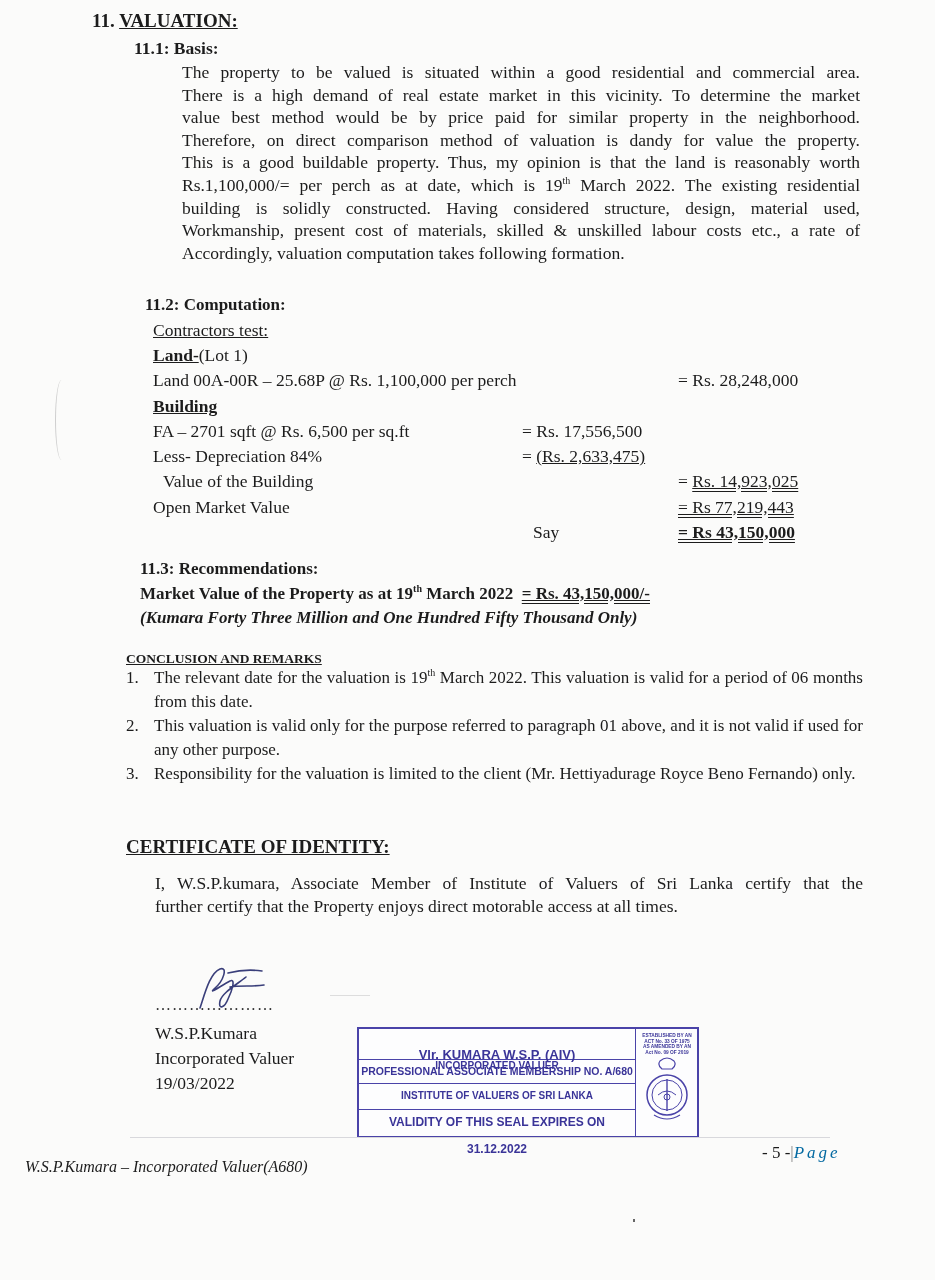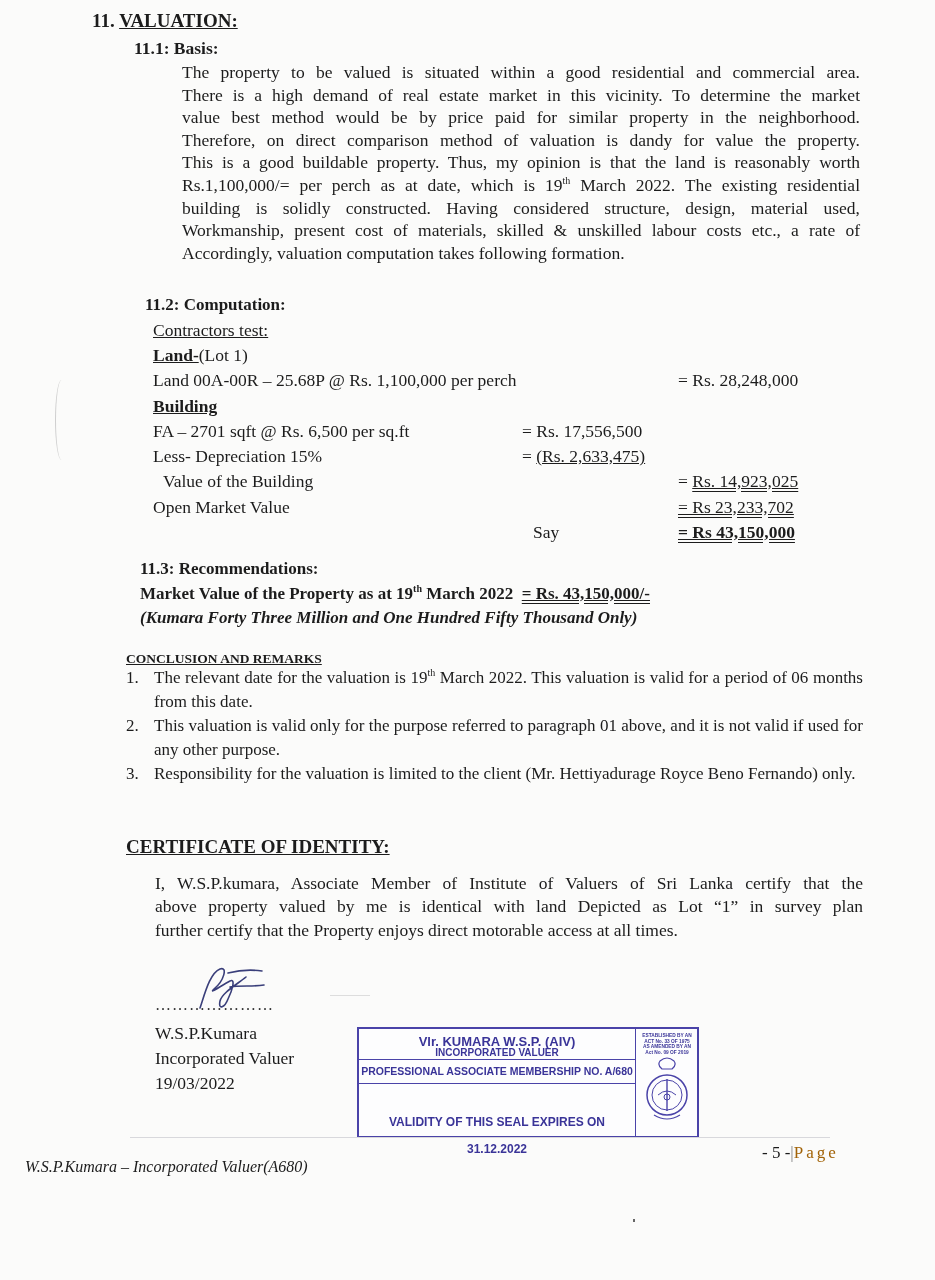--- a/index.html
+++ b/index.html
@@ -35,31 +35,31 @@
   .seal {
     left:357px; top:1027px; width:338px; height:107px; border:2px solid #4a43a8; color:#3a3498;
     font-family:"Liberation Sans", sans-serif; font-weight:bold; background:#fdfdfe;
   }
   .seal-left { position:absolute; left:0; top:0; width:276px; height:107px; border-right:1.5px solid #4a43a8; }
   .seal-cell { position:absolute; left:0; width:276px; text-align:center; border-bottom:1.5px solid #4a43a8; }
   .seal-cell.c1 { top:0; height:30px; }
   .seal-cell.c2 { top:30px; height:24px; }
   .seal-cell.c3 { top:54px; height:26px; }
   .seal-cell.c4 { top:80px; height:40px; border-bottom:none; }
-  .seal-name { font-size:13px; display:block; margin-top:5px; }
+  .seal-name { font-size:13px; display:block; margin-top:18px; }
   .seal-sub { font-size:10px; display:block; margin-top:-2px; }
   .seal-mem { font-size:10.5px; line-height:24px; }
   .seal-inst { font-size:10px; line-height:26px; }
   .seal-valid { font-size:12px; line-height:27px; }
   .seal-right { position:absolute; left:278px; top:0; width:60px; height:107px; text-align:center; }
   .seal-est { font-size:4.8px; line-height:5.5px; margin-top:4px; }
   .rule { left:130px; top:1137px; width:700px; height:1px; background:#d8d8dc; }
   .footer-left { left:25px; top:1158px; font-size:16px; font-style:italic; }
   .footer-right { left:762px; top:1143px; font-size:17px; white-space:nowrap; }
-  .footer-right .pg { color:#a16207; letter-spacing:3px; }
+  .footer-right .pg { color:#0369a1; letter-spacing:3px;font-style:italic; }
   .footer-right .bar { color:#888; }
   .speck { width:2px; height:3px; background:#666; left:633px; top:1219px; }
   .margin-mark { left:55px; top:380px; width:12px; height:80px; border-left:1px solid #cfcfcf; border-radius:50% 0 0 50%; }
   .faint-dash { left:330px; top:995px; width:40px; height:1px; background:#ddd; }
 </style>
 </head>
 <body>
 
 <div class="abs margin-mark"></div>
 <div class="abs faint-dash"></div>
@@ -87,32 +87,32 @@
 <div class="row" style="left:153px; top:345px;">
   <span class="bold ul">Land-</span><span>(Lot 1)</span>
 </div>
 <div class="row" style="left:153px; top:370px;">Land 00A-00R – 25.68P @ Rs. 1,100,000 per perch</div>
 <div class="row" style="left:678px; top:370px;">= Rs.   28,248,000</div>
 <div class="row bold ul" style="left:153px; top:396px;">Building</div>
 
 <div class="row" style="left:153px; top:421px;">FA – 2701 sqft @ Rs. 6,500 per sq.ft</div>
 <div class="row" style="left:522px; top:421px;">=  Rs. 17,556,500</div>
 
-<div class="row" style="left:153px; top:446px;">Less- Depreciation 15%</div>
+<div class="row" style="left:153px; top:446px;">Less- Depreciation 84%</div>
 <div class="row" style="left:522px; top:446px;">
   <span>= </span><span class="ul">(Rs.   2,633,475)</span>
 </div>
 
 <div class="row" style="left:153px; top:471px;margin-left:10px;">Value of the Building</div>
 <div class="row" style="left:678px; top:471px;">
   <span>= </span><span class="dul">Rs.   14,923,025</span>
 </div>
 
 <div class="row" style="left:153px; top:497px;">Open Market Value</div>
-<div class="row dul" style="left:678px; top:497px;">= Rs    23,233,702</div>
+<div class="row dul" style="left:678px; top:497px;">= Rs    77,219,443</div>
 
 <div class="row" style="left:533px; top:522px;">Say</div>
 <div class="row dul bold" style="left:678px; top:522px;">= Rs    43,150,000</div>
 
 <div class="abs h2" style="left:140px; top:559px; font-size:17px;">11.3: Recommendations:</div>
 <div class="abs rec" style="left:140px; top:584px;">
   <span>Market Value of the Property as at 19</span><sup>th</sup><span> March 2022</span>&nbsp;&nbsp;<span class="dul">= Rs.  43,150,000/-</span>
 </div>
 <div class="abs rec-it" style="left:140px; top:608px;">(Kumara Forty Three Million and One Hundred Fifty Thousand Only)</div>
 
@@ -128,41 +128,41 @@
   </div>
   <div class="item">
     <span class="num">3.</span>
     <span>Responsibility for the valuation is limited to the client (Mr. Hettiyadurage Royce Beno Fernando) only.</span>
   </div>
 </div>
 
 <div class="abs cert-h">CERTIFICATE OF IDENTITY:</div>
 <div class="abs cert-p">
   <span class="ln">I, W.S.P.kumara, Associate Member of Institute of Valuers of Sri Lanka certify that the</span>
-  <span class="ln">above property valued by me is identical with land Depicted as  Lot “1” in survey plan</span>
   <span class="ln last">further certify that the Property enjoys direct motorable access at all times.</span>
 </div>
 
 <svg class="abs" style="left:170px; top:963px;" width="100" height="52" viewBox="0 0 100 52">
   <path d="M30 45 C 35 30, 40 10, 50 6 C 58 3, 54 18, 44 26 C 38 32, 52 22, 60 18 C 66 15, 62 28, 58 36 C 55 44, 48 48, 50 38 C 52 30, 66 22, 76 14 M 58 10 C 66 8, 78 6, 92 8 M 60 24 C 70 22, 84 24, 94 22" fill="none" stroke="#3a3f7a" stroke-width="1.6" stroke-linecap="round"></path>
 </svg>
 <div class="abs dots">…………………</div>
 <div class="abs sig-block">
   <div>W.S.P.Kumara</div>
   <div>Incorporated Valuer</div>
   <div>19/03/2022</div>
 </div>
 
 <div class="abs seal">
   <div class="seal-left">
     <div class="seal-cell c1">
       <span class="seal-name">Vlr. KUMARA W.S.P.  (AIV)</span>
       <span class="seal-sub">INCORPORATED VALUER</span>
     </div>
     <div class="seal-cell c2 seal-mem">PROFESSIONAL ASSOCIATE MEMBERSHIP NO. A/680</div>
+    <div class="seal-cell c3 seal-inst">INSTITUTE OF VALUERS OF SRI LANKA</div>
     <div class="seal-cell c4 seal-valid">VALIDITY OF THIS SEAL EXPIRES ON 31.12.2022</div>
   </div>
   <div class="seal-right">
     <div class="seal-est">
       <div>ESTABLISHED BY AN</div>
       <div>ACT No. 33 OF 1975</div>
       <div>AS AMENDED BY AN</div>
       <div>Act No. 09 OF 2019</div>
     </div>
     <svg width="54" height="72" viewBox="0 0 54 72">

